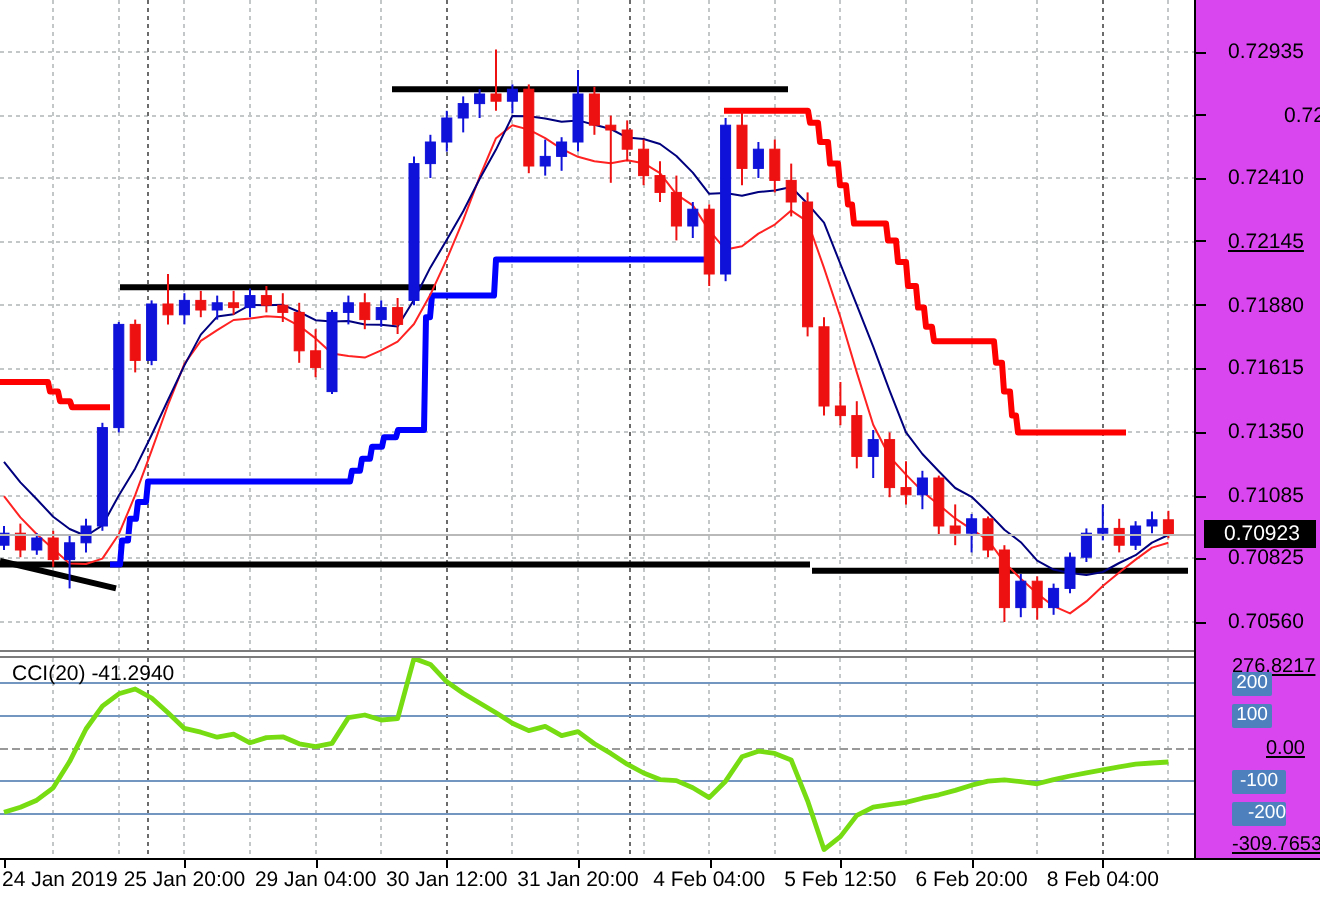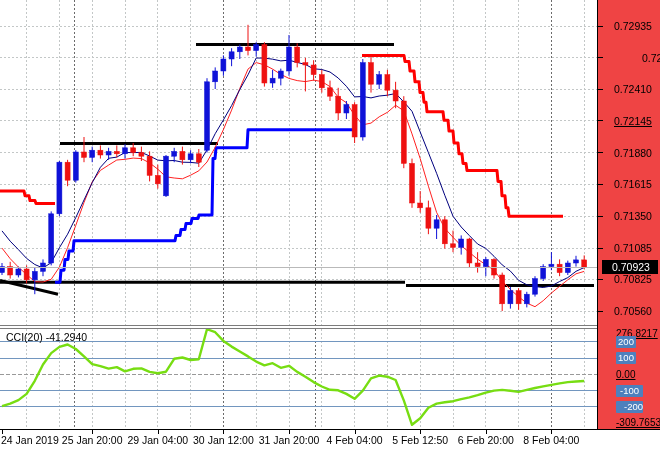--- a/index.html
+++ b/index.html
@@ -3,21 +3,21 @@
 <meta charset="utf-8">
 <style>
   html,body{margin:0;padding:0;background:#fff;}
   #win{position:relative;width:660px;height:450px;background:#fff;overflow:hidden;
        font-family:"Liberation Sans",sans-serif;-webkit-font-smoothing:none;}
   #main-plot{position:absolute;left:0;top:0;width:597px;height:325px;}
   #cci-plot{position:absolute;left:0;top:329px;width:597px;height:100px;}
   .sep{position:absolute;left:0;width:660px;height:1px;background:#7c7c7c;}
   #sep1{top:325px}#sep2{top:328px}
   #bottom-border{position:absolute;left:0;top:429px;width:660px;height:1px;background:#000;}
-  #axis-col{position:absolute;left:597px;top:0;width:64px;height:429px;background:#ef4444;border-left:1px solid #000;box-sizing:border-box;}
+  #axis-col{position:absolute;left:597px;top:0;width:64px;height:429px;background:#d946ef;border-left:1px solid #000;box-sizing:border-box;}
   .pr-label{position:absolute;left:16px;font-size:10.5px;color:#000;white-space:nowrap;}
   .pr-tick{position:absolute;left:0;width:5px;height:1px;background:#000;}
   #price-box{position:absolute;left:4px;width:56px;height:14px;background:#000;color:#fff;
              font-size:10.5px;line-height:14px;padding-left:10px;box-sizing:border-box;}
   .cci-plain{position:absolute;left:18px;font-size:10px;color:#000;white-space:nowrap;text-decoration:underline;}
   .cci-box{position:absolute;left:18px;height:12px;color:#fff;font-size:9.5px;line-height:12px;
            text-align:center;border-radius:1px;}
   #header{position:absolute;left:6px;top:3px;font-size:11.5px;font-weight:bold;color:#6b1a1a;white-space:nowrap;}
   #header .tri{color:#1a1a1a;font-size:8px;vertical-align:1px;margin-right:7px;cursor:pointer;}
   #header span.v{margin-left:5px;}
@@ -281,21 +281,21 @@
       <div class="pr-label" style="top: 242px;">0.71085</div>
       <div class="pr-tick" style="top: 278.7px;"></div>
       <div class="pr-label" style="top: 273.2px;">0.70825</div>
       <div class="pr-tick" style="top: 310.5px;"></div>
       <div class="pr-label" style="top: 305px;">0.70560</div>
       <div id="price-box" style="top: 260.4px;">0.70923</div>
       <div class="cci-plain" style="top: 328px;">276.8217</div>
       <div class="cci-plain" style="top: 417px;">-309.7653</div>
       <div class="cci-box" style="top: 335.7px; width: 20px; background: rgb(78, 128, 189);">200</div>
       <div class="cci-box" style="top: 352px; width: 20px; background: rgb(78, 128, 189);">100</div>
-      <div class="cci-plain" style="top: 369.3px;">0.00</div>
+      <div class="cci-plain" style="top: 369.3px; margin-left: 17px;">0.00</div>
       <div class="cci-box" style="top: 384.6px; width: 27px; background: rgb(78, 128, 189);">-100</div>
       <div class="cci-box" style="top: 400.9px; width: 27px; background: rgb(78, 128, 189); text-align: right;">-200</div>
     </div>
   <div id="time-axis">
       <div class="t-tick" style="left: 2px;"></div>
       <div class="t-label" style="left: 1px;">24 Jan 2019</div>
       <div class="t-tick" style="left: 92.2px;"></div>
       <div class="t-label" style="left: 52.2px; width: 80px; text-align: center;">25 Jan 20:00</div>
       <div class="t-tick" style="left: 157.8px;"></div>
       <div class="t-label" style="left: 117.8px; width: 80px; text-align: center;">29 Jan 04:00</div>

